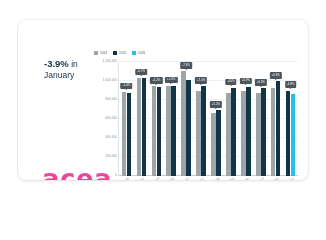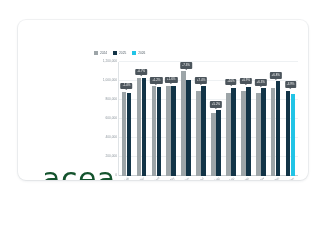--- a/index.html
+++ b/index.html
@@ -15,22 +15,22 @@
     box-shadow:0 1px 3px rgba(20,40,60,0.10), 0 0 0 1px rgba(20,40,60,0.05);
     overflow:hidden;
   }
   .headline{
     position:absolute;left:26px;top:38px;width:62px;
     font-size:8.5px;line-height:11px;color:#123447;font-weight:400;
   }
   .headline .pct{font-weight:700;font-size:9.5px;}
   .logo{
     position:absolute;left:24px;top:146px;
-    font-size:30px;line-height:26px;letter-spacing:0.5px;
-    color:#14532d;font-weight:400;
+    font-size:26px;line-height:26px;letter-spacing:0.5px;
+    color:#ec4899;font-weight:700;
     font-family:"DejaVu Sans", sans-serif;
   }
   .chart-area{
     position:absolute;left:70px;top:28px;width:212px;height:146px;
   }
   .legend{
     position:absolute;left:6px;top:3px;display:flex;gap:6px;align-items:center;
   }
   .legend-item{display:flex;align-items:center;gap:2px;}
   .legend-swatch{width:4px;height:4px;display:inline-block;}
@@ -79,20 +79,23 @@
     font-size:3.2px;color:#8b949c;line-height:4px;
     transform:rotate(-38deg);transform-origin:center top;
     white-space:nowrap;
   }
 </style>
 </head>
 <body>
 
 <div class="card">
 
+  <div class="headline">
+    <span class="pct">-3.9%</span><span> in January</span>
+  </div>
 
   <div class="logo">acea</div>
 
   <div class="chart-area">
     <div class="legend" id="legend">
         <div class="legend-item">
           <span class="legend-swatch" style="background: rgb(157, 165, 168);"></span>
           <span class="legend-label">2024</span>
         </div>
         <div class="legend-item">

